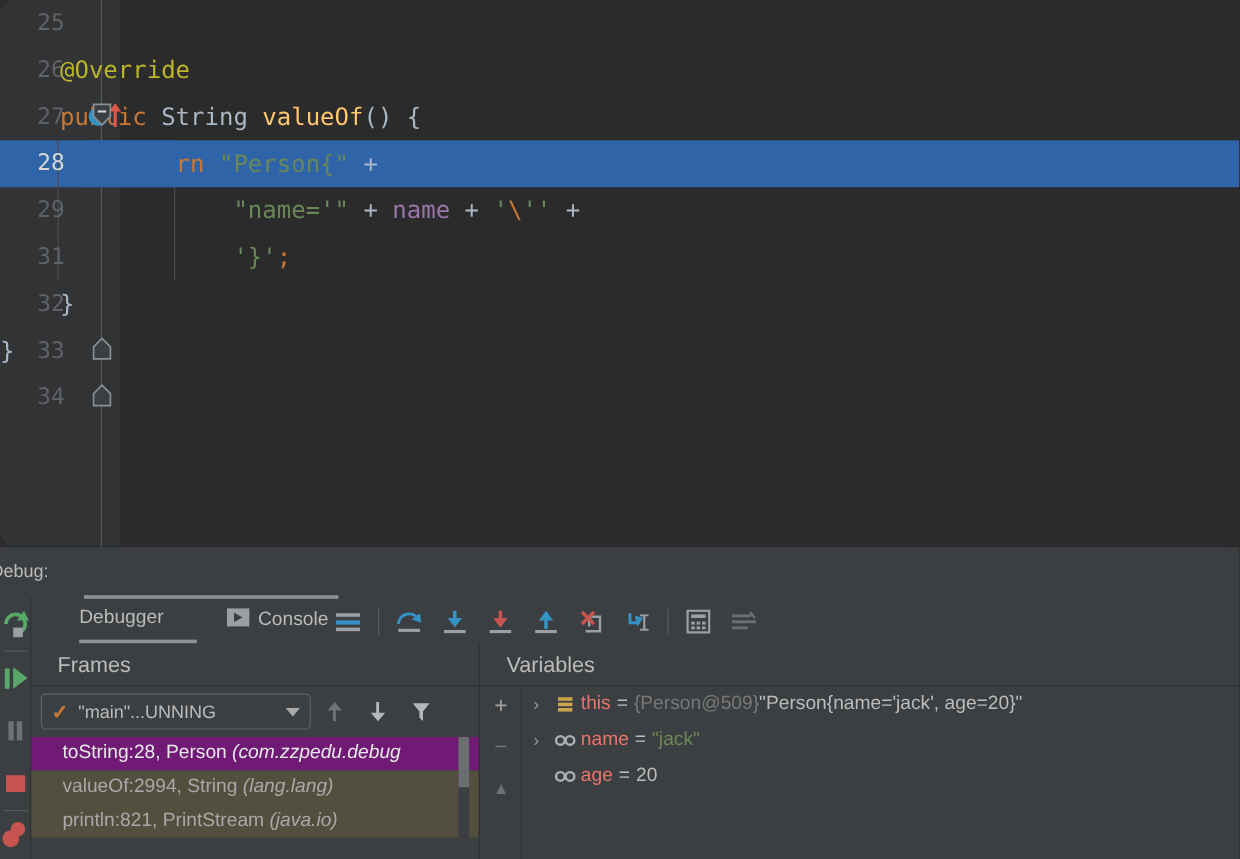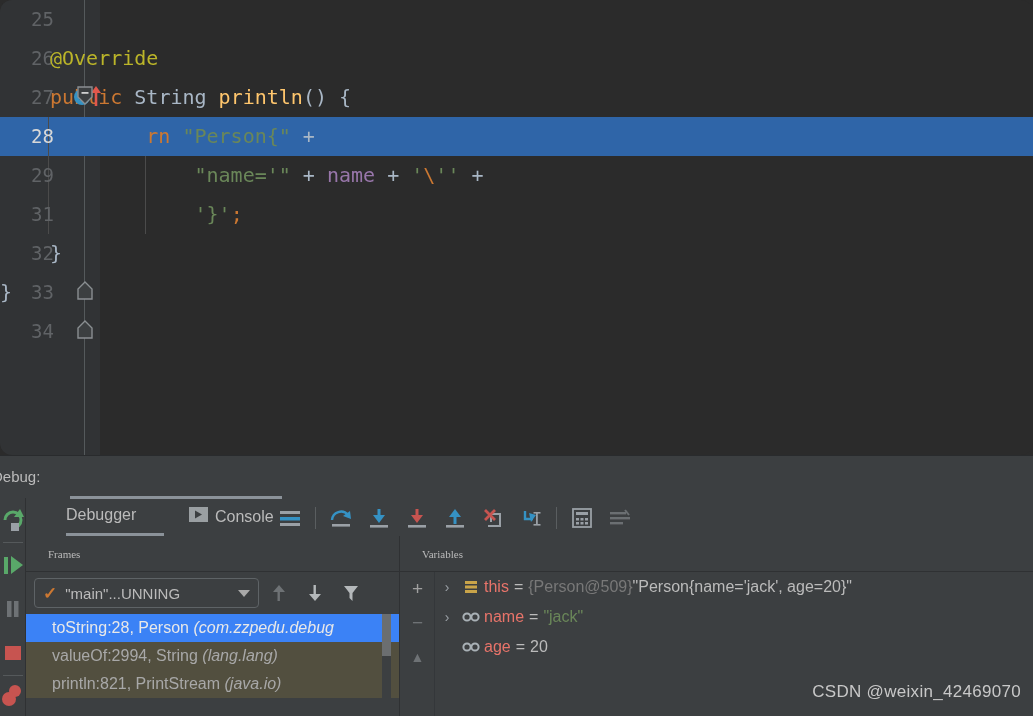--- a/index.html
+++ b/index.html
@@ -127,23 +127,22 @@
   
   .frames-panel {
     position: absolute; left: 26px; top: 80px; width: 373px; height: 181px;
   }
   .vars-panel {
     position: absolute; left: 399px; top: 80px; width: 634px; height: 181px;
     border-left: 1px solid #2f3133;
   }
   .panel-title {
     height: 36px; line-height: 36px; padding-left: 22px;
-    color: #bbbbbb; font-size: 11px;
+    color: #bbbbbb; font-size: 18px;
     border-bottom: 1px solid #2f3133;
-    font-family: Liberation Serif, serif;
   }
   .frames-toolbar {
     position: relative; height: 42px; display: flex; align-items: center;
     padding-left: 8px; gap: 4px;
   }
   .thread-select {
     width: 225px; height: 30px; border: 1px solid #5e6366; border-radius: 4px;
     display: flex; align-items: center; gap: 8px; padding: 0 8px;
     color: #bbbbbb; font-size: 15px; cursor: pointer; background: #3c3f41;
   }
@@ -155,21 +154,21 @@
   }
   .fr-btn { width: 32px; height: 30px; display: flex; align-items: center;
             justify-content: center; cursor: pointer; }
 
   .frames-list { position: relative; height: 100px; overflow: hidden; }
   .frame-row {
     height: 28px; line-height: 28px; padding-left: 26px;
     font-size: 16px; color: #a8a8a8; white-space: nowrap; cursor: pointer;
     background: #524f3f;
   }
-  .frame-row.selected { background: #3b82f6; color: #e8e8e8; }
+  .frame-row.selected { background: #701a75; color: #e8e8e8; }
   .frame-pkg { font-style: italic; }
   .frames-scroll {
     position: absolute; right: 8px; top: 0; width: 9px; height: 100px;
     background: #3c3f41;
   }
   .frames-thumb {
     position: absolute; right: 8px; top: 0; width: 9px; height: 42px;
     background: #6b6e70;
   }
 
@@ -208,21 +207,21 @@
 <div id="app">
 
   <div id="editor">
     <div class="gutter"></div>
     <div class="gutter-icons"></div>
     <div class="fold-rail"></div>
 
     <div id="lines-host">
         <div class="line"><div class="lnum" style="left: -8px;">25</div><div class="code-text"></div></div>
         <div class="line"><div class="lnum" style="left: -8px;">26</div><div class="code-text"><span class="t-anno">@Override</span></div></div>
-        <div class="line"><div class="lnum" style="left: -8px;">27</div><div class="code-text"><span class="t-kw">public </span><span class="t-cls">String </span><span class="t-mth">println</span><span class="t-pun">() {</span></div></div>
+        <div class="line"><div class="lnum" style="left: -8px;">27</div><div class="code-text"><span class="t-kw">public </span><span class="t-cls">String </span><span class="t-mth">valueOf</span><span class="t-pun">() {</span></div></div>
         <div class="line"><div class="hl-row" style="left: 0px;"></div><div class="indent-guide" style="left: 48px;"></div><div class="lnum cur" style="left: -8px;">28</div><div class="code-text"><span class="t-kw">    return </span><span class="t-str">"Person{"</span><span class="t-pun"> +</span></div></div>
         <div class="line"><div class="indent-guide" style="left: 48px;"></div><div class="indent-guide" style="left: 145px;"></div><div class="lnum" style="left: -8px;">29</div><div class="code-text"><span class="t-str">            "name='"</span><span class="t-pun"> + </span><span class="t-fld">name</span><span class="t-pun"> + </span><span class="t-str">'</span><span class="t-esc">\</span><span class="t-str">''</span><span class="t-pun"> +</span></div></div>
         <div class="line"><div class="indent-guide" style="left: 48px;"></div><div class="indent-guide" style="left: 145px;"></div><div class="lnum" style="left: -8px;">31</div><div class="code-text"><span class="t-str">            '}'</span><span class="t-kw">;</span></div></div>
         <div class="line"><div class="lnum" style="left: -8px;">32</div><div class="code-text"><span class="t-pun">}</span></div></div>
         <div class="line"><div class="lnum" style="left: -8px;">33</div><div class="code-text" style="padding-left: 0px;"><span class="t-pun">}</span></div></div>
         <div class="line"><div class="lnum" style="left: -8px;">34</div><div class="code-text"></div></div>
       </div>
 
     <div class="ov-marker">
       <svg width="32" height="22" viewBox="0 0 32 22">
@@ -460,14 +459,13 @@
               </span>
               <span class="vn">age</span>
               <span class="veq">=</span>
               <span class="vval">20</span>
             </div>
           </div>
       </div>
     </div>
   </div>
 
-  <div class="watermark">CSDN @weixin_42469070</div>
 </div>
 
 </body></html>

